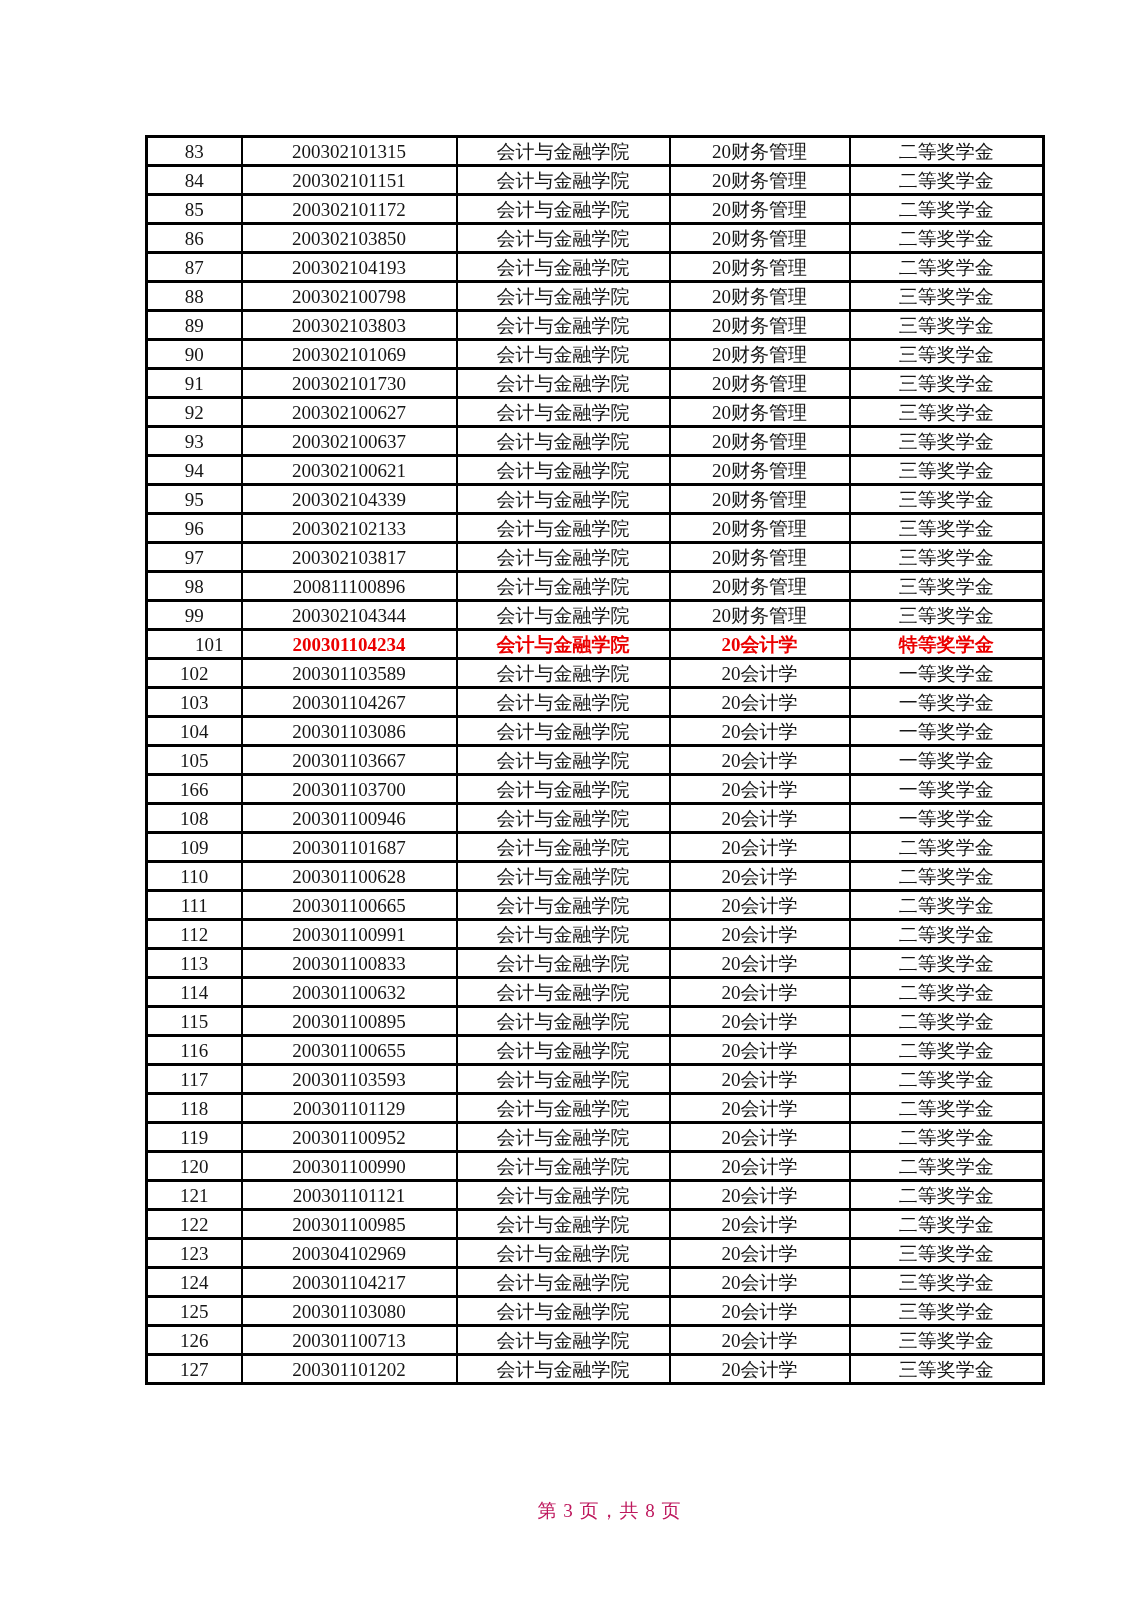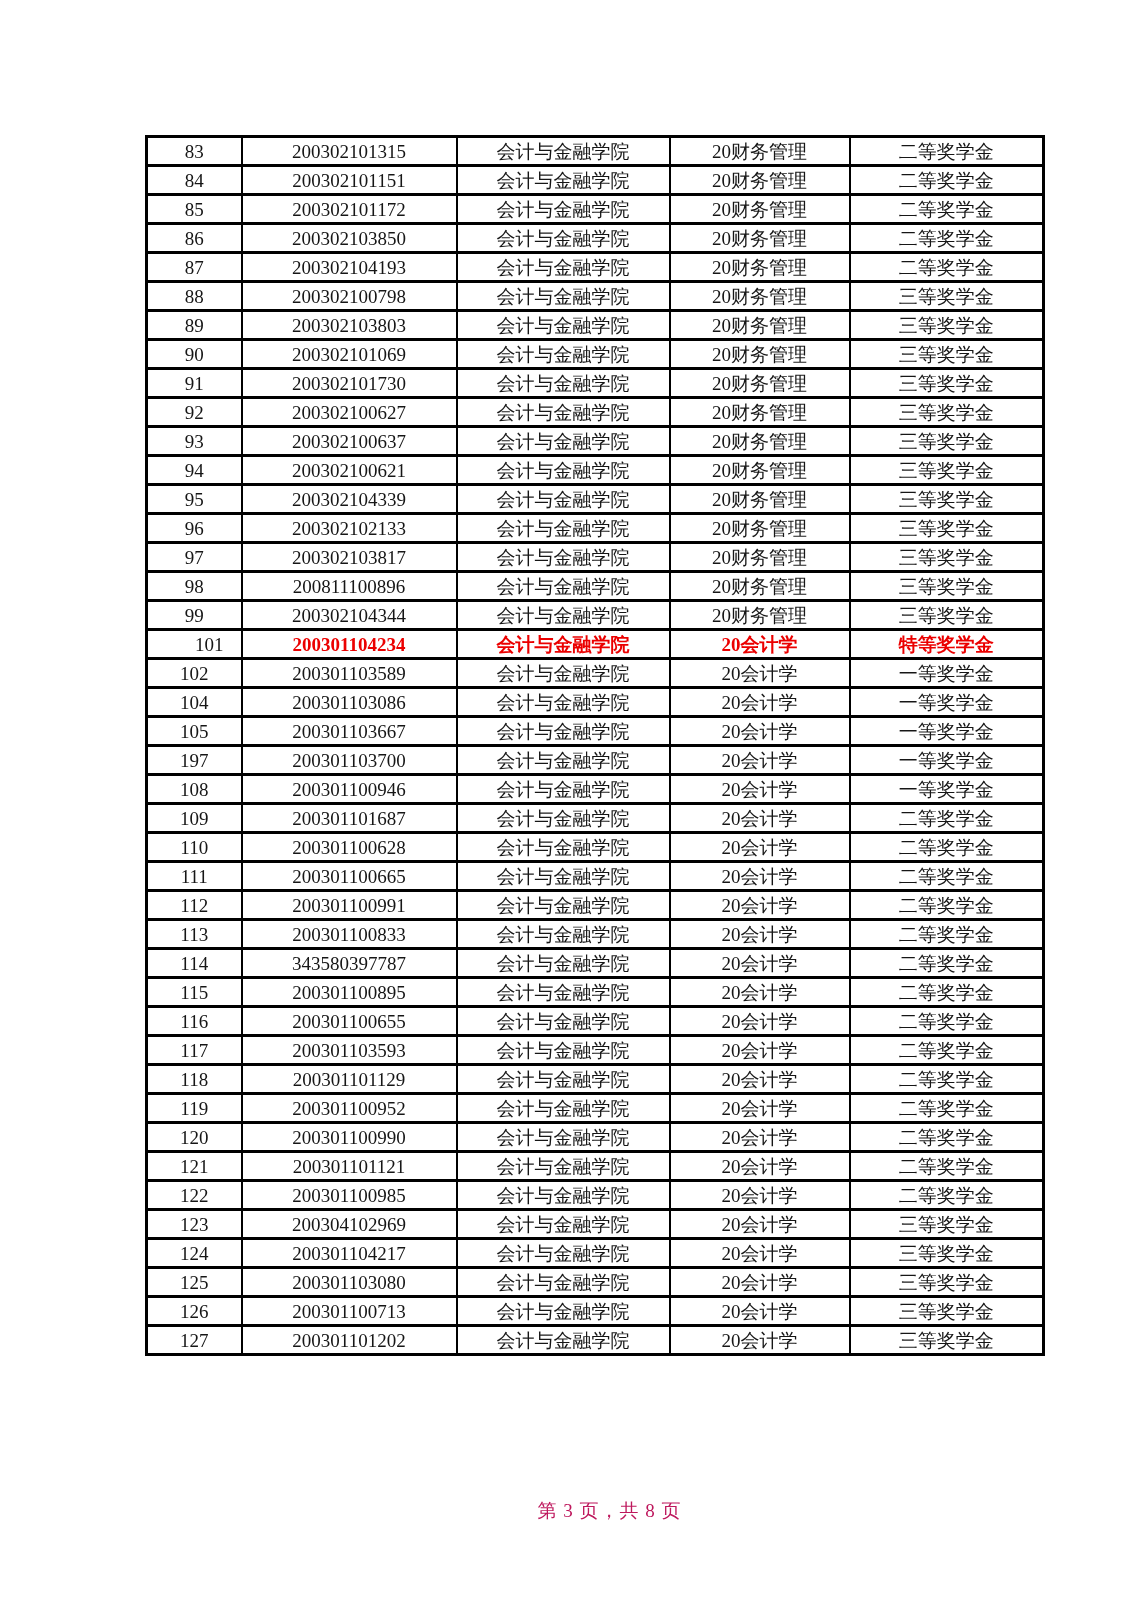--- a/index.html
+++ b/index.html
@@ -205,35 +205,42 @@
           <td>特等奖学金</td>
         </tr>
         <tr>
           <td>102</td>
           <td>200301103589</td>
           <td>会计与金融学院</td>
           <td>20会计学</td>
           <td>一等奖学金</td>
         </tr>
         <tr>
+          <td>103</td>
+          <td>200301104267</td>
+          <td>会计与金融学院</td>
+          <td>20会计学</td>
+          <td>一等奖学金</td>
+        </tr>
+        <tr>
           <td>104</td>
           <td>200301103086</td>
           <td>会计与金融学院</td>
           <td>20会计学</td>
           <td>一等奖学金</td>
         </tr>
         <tr>
           <td>105</td>
           <td>200301103667</td>
           <td>会计与金融学院</td>
           <td>20会计学</td>
           <td>一等奖学金</td>
         </tr>
         <tr>
-          <td>197</td>
+          <td>166</td>
           <td>200301103700</td>
           <td>会计与金融学院</td>
           <td>20会计学</td>
           <td>一等奖学金</td>
         </tr>
         <tr>
           <td>108</td>
           <td>200301100946</td>
           <td>会计与金融学院</td>
           <td>20会计学</td>
@@ -269,21 +276,21 @@
         </tr>
         <tr>
           <td>113</td>
           <td>200301100833</td>
           <td>会计与金融学院</td>
           <td>20会计学</td>
           <td>二等奖学金</td>
         </tr>
         <tr>
           <td>114</td>
-          <td>343580397787</td>
+          <td>200301100632</td>
           <td>会计与金融学院</td>
           <td>20会计学</td>
           <td>二等奖学金</td>
         </tr>
         <tr>
           <td>115</td>
           <td>200301100895</td>
           <td>会计与金融学院</td>
           <td>20会计学</td>
           <td>二等奖学金</td>

